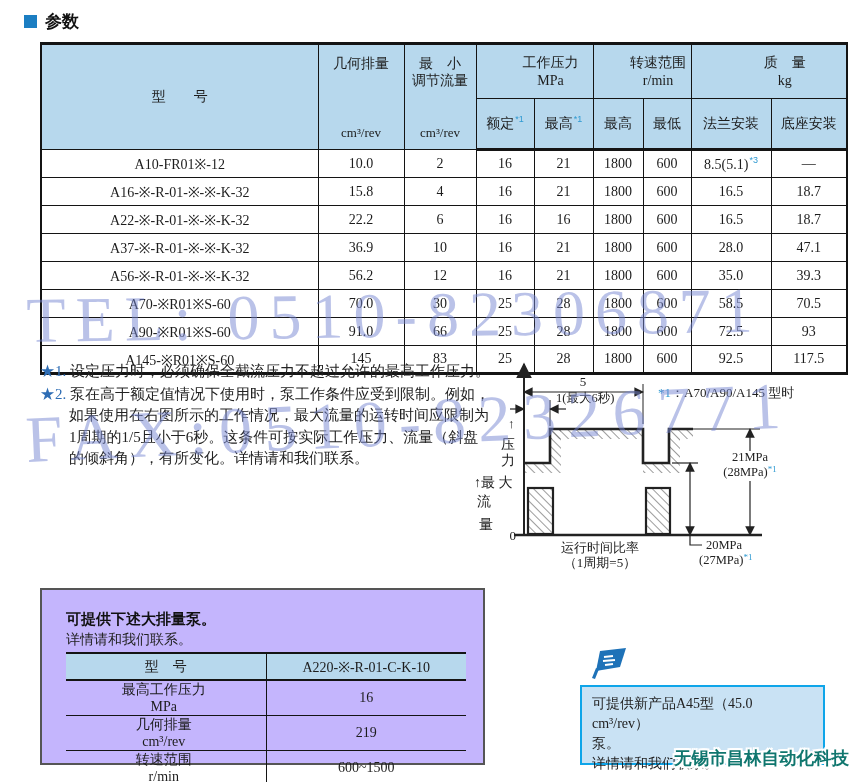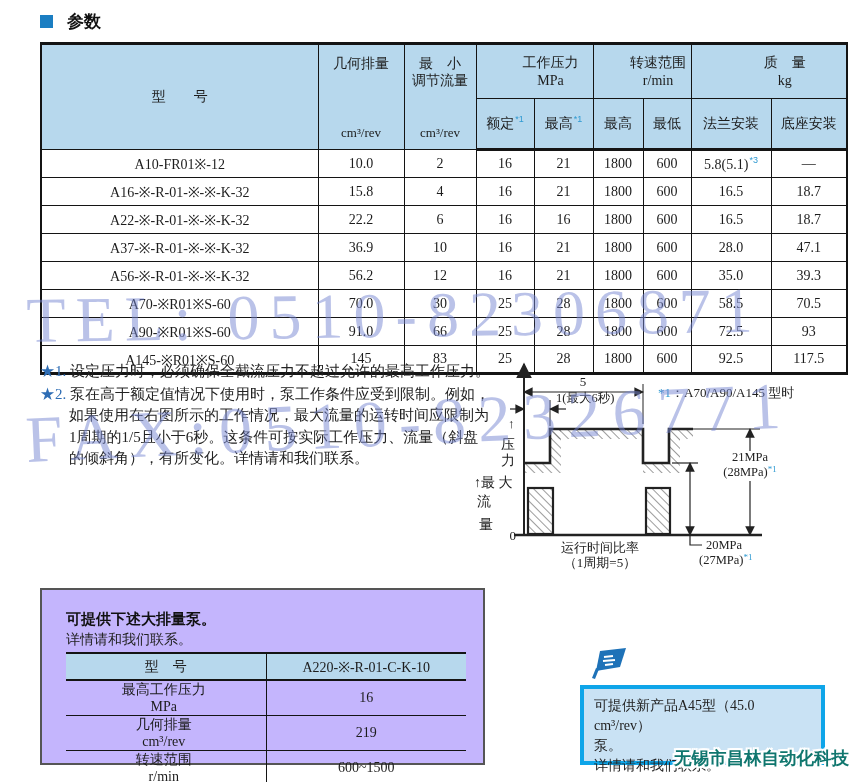--- a/index.html
+++ b/index.html
@@ -1,19 +1,19 @@
 <!DOCTYPE html>
 <html><head>
 <meta charset="utf-8">
 <style>
   html,body{margin:0;padding:0;background:#f4f3ef;}
   #page{position:relative;width:850px;height:782px;background:#ffffff;overflow:hidden;
         font-family:"Liberation Serif","DejaVu Serif",serif;color:#1c1c1c;}
   
-  #section-header{position:absolute;left:40px;top:10px;display:flex;align-items:center;gap:14px;}
+  #section-header{position:absolute;left:24px;top:10px;display:flex;align-items:center;gap:8px;}
   #section-header .sq{width:13px;height:13px;background:#1b7ec2;}
   #section-header .t{font-family:"Liberation Sans","DejaVu Sans",sans-serif;font-weight:bold;font-size:17px;color:#111;}
   
   .main-table{position:absolute;left:40px;top:42px;width:806px;border-collapse:collapse;table-layout:fixed;
               border:2px solid #141414;border-top:3px solid #141414;border-bottom:3px solid #141414;background:#fff;}
   .main-table th,.main-table td{border:1.5px solid #141414;padding:0;text-align:center;vertical-align:middle;}
   .main-table thead th{background:#b7d8ed;font-weight:normal;font-size:14px;}
   .main-table thead tr.sub th{border-bottom:3px solid #141414;}
   .main-table thead tr.grp{height:45px;}
   .main-table thead tr.sub{height:41px;}
@@ -43,21 +43,21 @@
   .offer-table{position:absolute;left:24px;top:62px;width:400px;border-collapse:collapse;table-layout:fixed;}
   .offer-table th,.offer-table td{padding:0;font-size:14px;font-weight:normal;}
   .offer-table tr{height:27px;}
   .offer-table .hd{background:#b7d8ed;border-top:2.5px solid #141414;border-bottom:2.5px solid #141414;}
   .offer-table td,.offer-table th{border-bottom:1.2px solid #141414;}
   .offer-table tr:last-child td{border-bottom:2.5px solid #141414;}
   .offer-table .c1{border-right:1.5px solid #141414;}
   .offer-table .lbl{display:flex;justify-content:space-between;align-items:center;padding:0 14px 0 10px;flex-direction:column;}
   .offer-table .val{text-align:center;}
   
-  #new-box{position:absolute;left:580px;top:685px;width:245px;height:80px;background:#c9e2f4;border:4px solid #0ea5e9;box-sizing:border-box;
+  #new-box{position:absolute;left:580px;top:685px;width:245px;height:80px;background:#c9e2f4;border:2px solid #0ea5e9;box-sizing:border-box;
            font-size:14px;line-height:20px;color:#222;padding:7px 10px;}
   #brand-logo{position:absolute;left:586px;top:645px;}
   
   #footer-overlay{position:absolute;left:674px;top:746px;z-index:6;font-family:"Liberation Sans","DejaVu Sans",sans-serif;
       font-weight:bold;font-size:17.5px;color:#0f766e;white-space:nowrap;
       text-shadow:-2px -2px 0 #fff,2px -2px 0 #fff,-2px 2px 0 #fff,2px 2px 0 #fff,0 -2px 0 #fff,0 2px 0 #fff,-2px 0 0 #fff,2px 0 0 #fff;}
 </style>
 </head>
 <body>
 
@@ -117,21 +117,21 @@
     </thead>
     <tbody>
       <tr>
         <td>A10-FR01※-12</td>
         <td>10.0</td>
         <td>2</td>
         <td>16</td>
         <td>21</td>
         <td>1800</td>
         <td>600</td>
-        <td><span>5.8(5.1)</span><sup class="fn">*3</sup></td>
+        <td><span>8.5(5.1)</span><sup class="fn">*3</sup></td>
         <td>—</td>
       </tr>
       <tr>
         <td>A16-※-R-01-※-※-K-32</td>
         <td>15.8</td>
         <td>4</td>
         <td>16</td>
         <td>21</td>
         <td>1800</td>
         <td>600</td>

